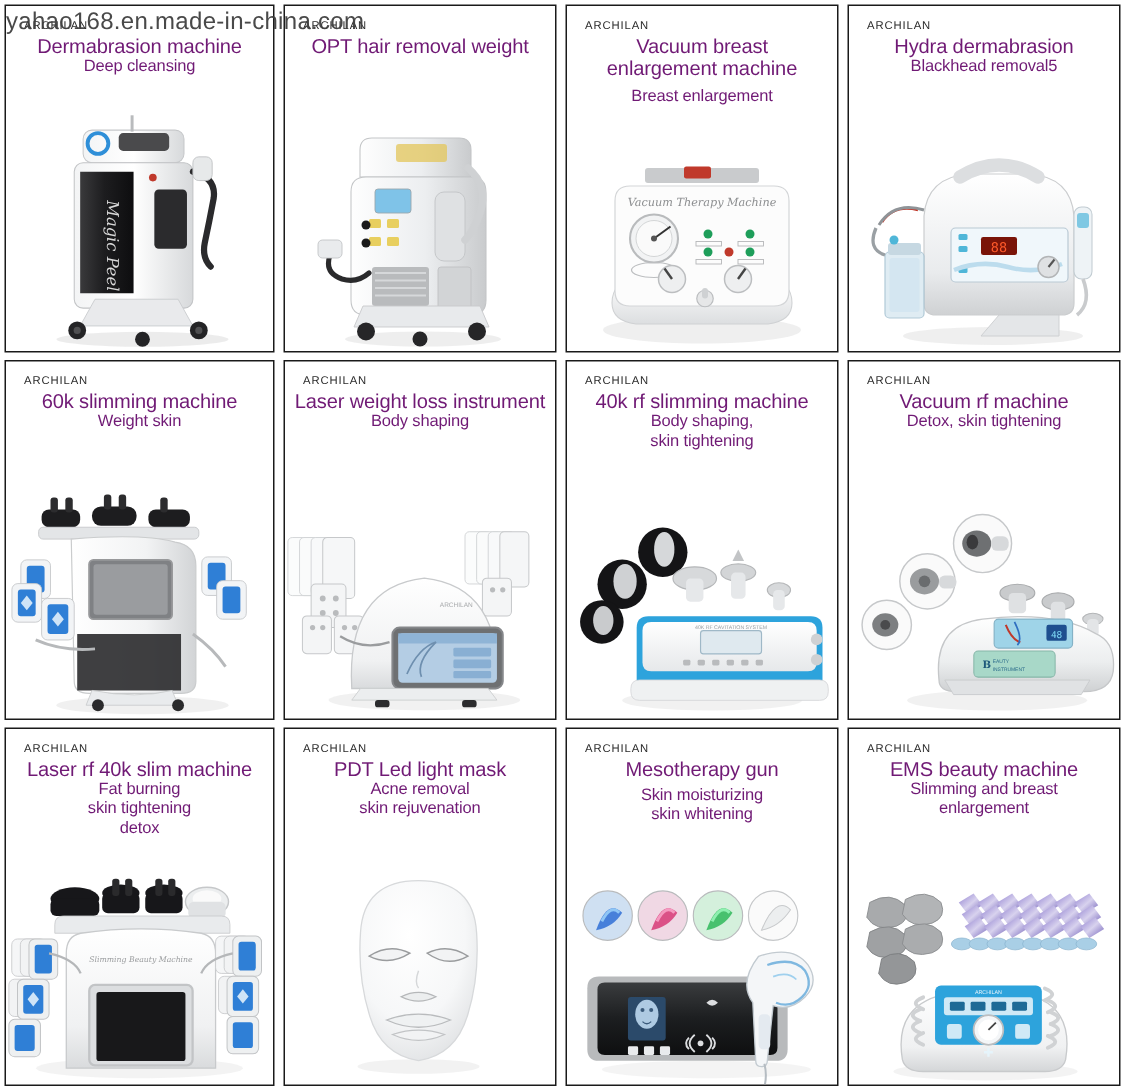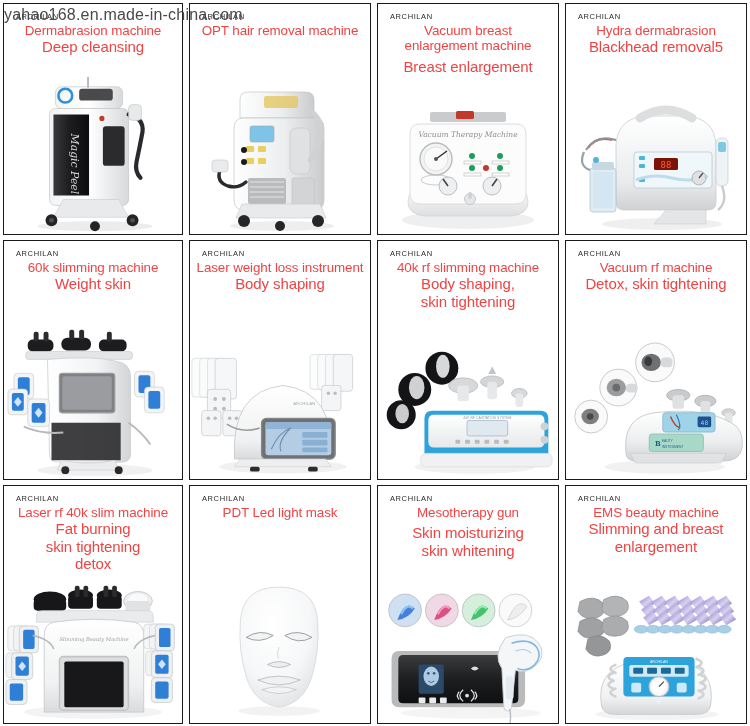--- a/index.html
+++ b/index.html
@@ -34,31 +34,31 @@
     letter-spacing:.6px;
     color:#2a2a2a;
     margin:9px 0 0 12px;
     font-family:"Liberation Sans","DejaVu Sans",sans-serif;
     line-height:1;
     white-space:nowrap;
   }
   .titles{
     text-align:center;
     padding:2px 6px 0 6px;
-    color:#ef4444;
+    color:#701a75;
     line-height:1.17;
   }
   .t-main{
     font-size:13.4px;
     font-weight:400;
     white-space:pre-line;
     letter-spacing:-.1px;
   }
   .t-sub{
-    font-size:15px;
+    font-size:11px;
     font-weight:400;
     white-space:pre-line;
     letter-spacing:-.1px;
   }
   .t-gap{height:4px;}
   .art{
     flex:1;
     position:relative;
     margin-top:2px;
     display:flex;
@@ -124,21 +124,21 @@
         <circle cx="130" cy="147" r="6" fill="#242426"></circle>
           <circle cx="130" cy="147" r="2.4" fill="#505052"></circle>
         <circle cx="92" cy="153" r="5" fill="#242426"></circle>
       </svg>
     </div>
   </div>
 
   <div class="cell">
     <div class="brand">ARCHILAN</div>
     <div class="titles">
-      <div class="t-main">OPT hair removal machine</div>
+      <div class="t-main">OPT hair removal weight</div>
     </div>
     <div class="art">
       <svg width="180" height="160" viewBox="0 0 180 160">
         <defs>
           <linearGradient id="g2a" x1="0" y1="0" x2="1" y2="0">
             <stop offset="0" stop-color="#fefefe"></stop>
               <stop offset=".55" stop-color="#eceef0"></stop>
               <stop offset="1" stop-color="#c9cbcd"></stop>
           </linearGradient>
         </defs>
@@ -591,20 +591,22 @@
         <path d="M30 62 q18 4 22 14" fill="none" stroke="#b5b7b9" stroke-width="1.6"></path>
         <path d="M158 62 q-18 4 -22 14" fill="none" stroke="#b5b7b9" stroke-width="1.6"></path>
       </svg>
     </div>
   </div>
 
   <div class="cell">
     <div class="brand">ARCHILAN</div>
     <div class="titles">
       <div class="t-main">PDT Led light mask</div>
+      <div class="t-sub">Acne removal
+skin rejuvenation</div>
     </div>
     <div class="art">
       <svg width="186" height="146" viewBox="0 0 186 146">
         <defs>
           <radialGradient id="g10a" cx=".42" cy=".3" r=".8">
             <stop offset="0" stop-color="#ffffff"></stop>
               <stop offset=".6" stop-color="#f6f7f8"></stop>
               <stop offset="1" stop-color="#dcdee0"></stop>
           </radialGradient>
         </defs>

